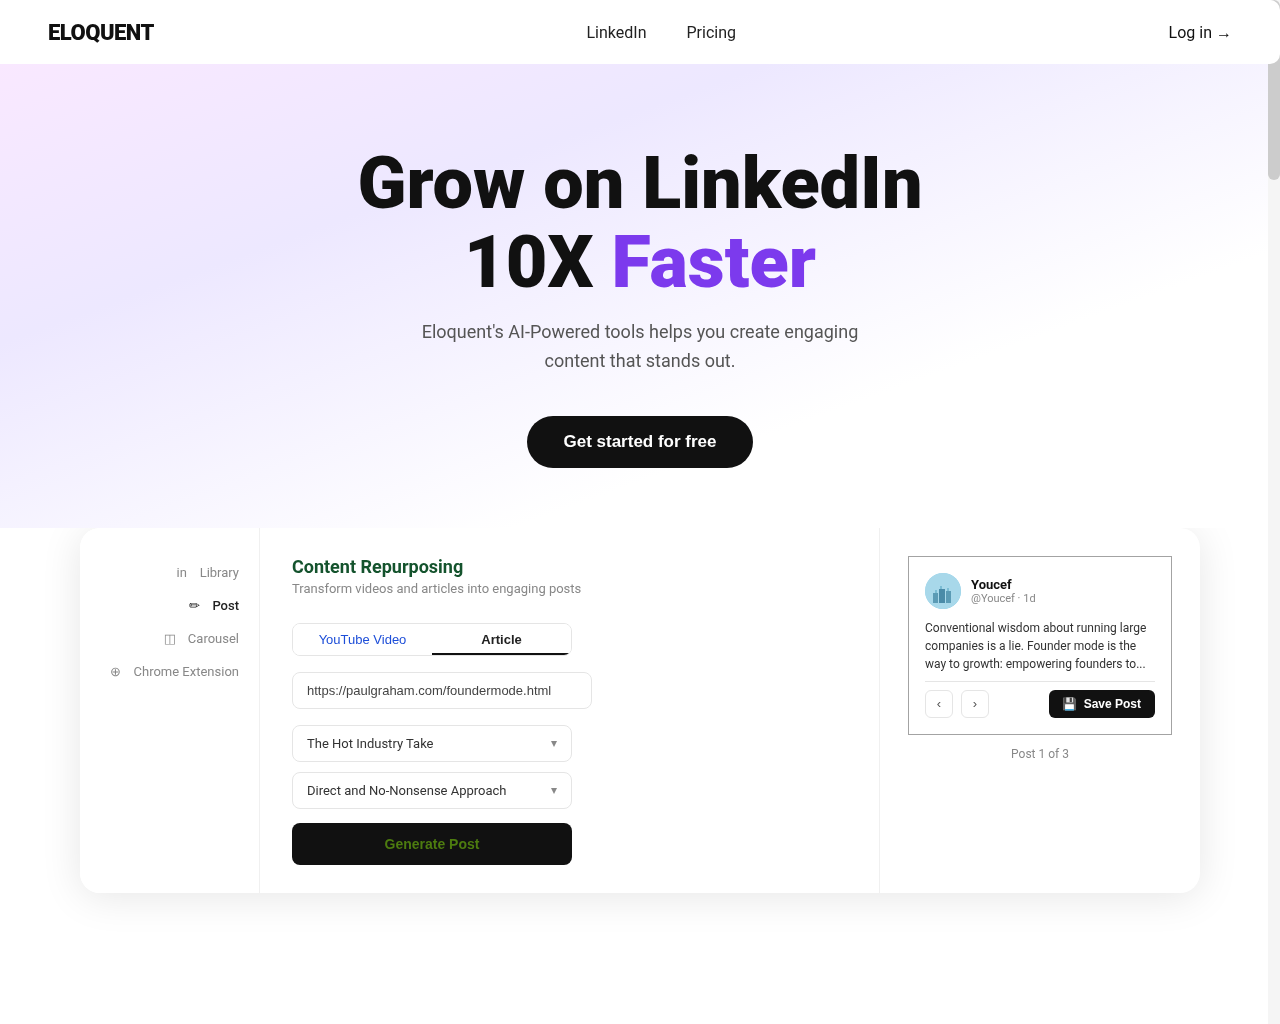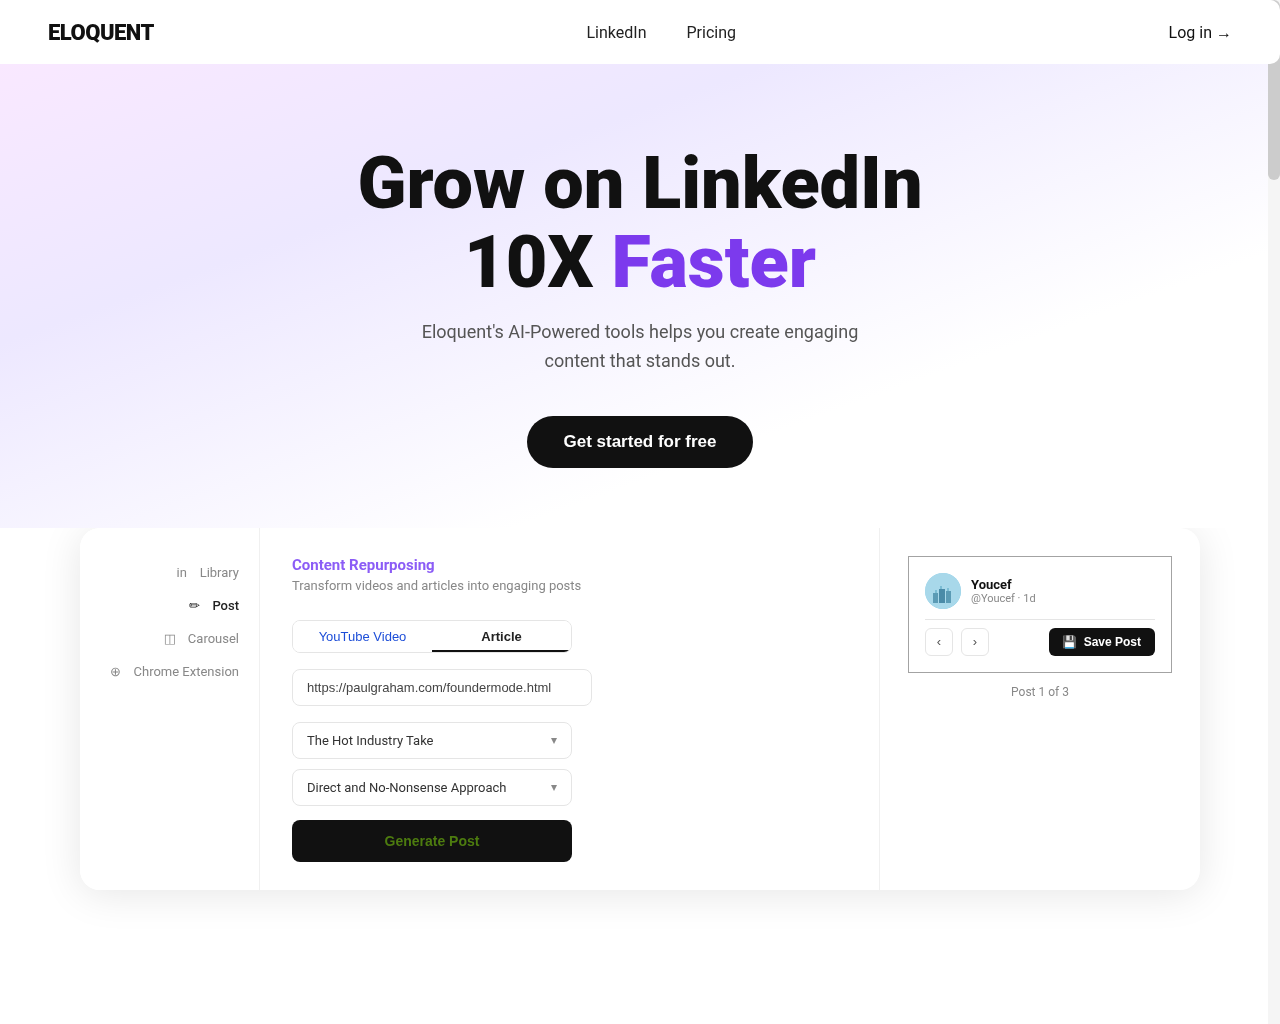--- a/index.html
+++ b/index.html
@@ -152,23 +152,23 @@
     }
 
     
     .demo-main {
       flex: 1;
       padding: 28px 32px;
       border-right: 1px solid #f0f0f0;
     }
 
     .demo-main-title {
-      font-size: 15px;
+      font-size: 18px;
       font-weight: 700;
-      color: #8b5cf6;
+      color: #14532d;
       margin-bottom: 4px;
     }
 
     .demo-main-subtitle {
       font-size: 13px;
       color: #888;
       margin-bottom: 27px;
     }
 
     
@@ -461,20 +461,21 @@
               <rect x="10" y="17" width="2" height="3" fill="#7bbdd4"></rect>
               <rect x="15" y="13" width="2" height="3" fill="#7bbdd4"></rect>
               <rect x="22" y="15" width="2" height="3" fill="#7bbdd4"></rect>
             </svg>
           </div>
           <div>
             <div class="preview-name">Youcef</div>
             <div class="preview-handle">@Youcef · 1d</div>
           </div>
         </div>
+        <div class="preview-text">Conventional wisdom about running large companies is a lie. Founder mode is the way to growth: empowering founders to...</div>
         <hr class="preview-divider">
         <div class="preview-actions">
           <div class="preview-nav">
             <button class="preview-nav-btn">‹</button>
             <button class="preview-nav-btn">›</button>
           </div>
           <button class="save-post-btn">
             <span>💾</span>
             <span>Save Post</span>
           </button>

